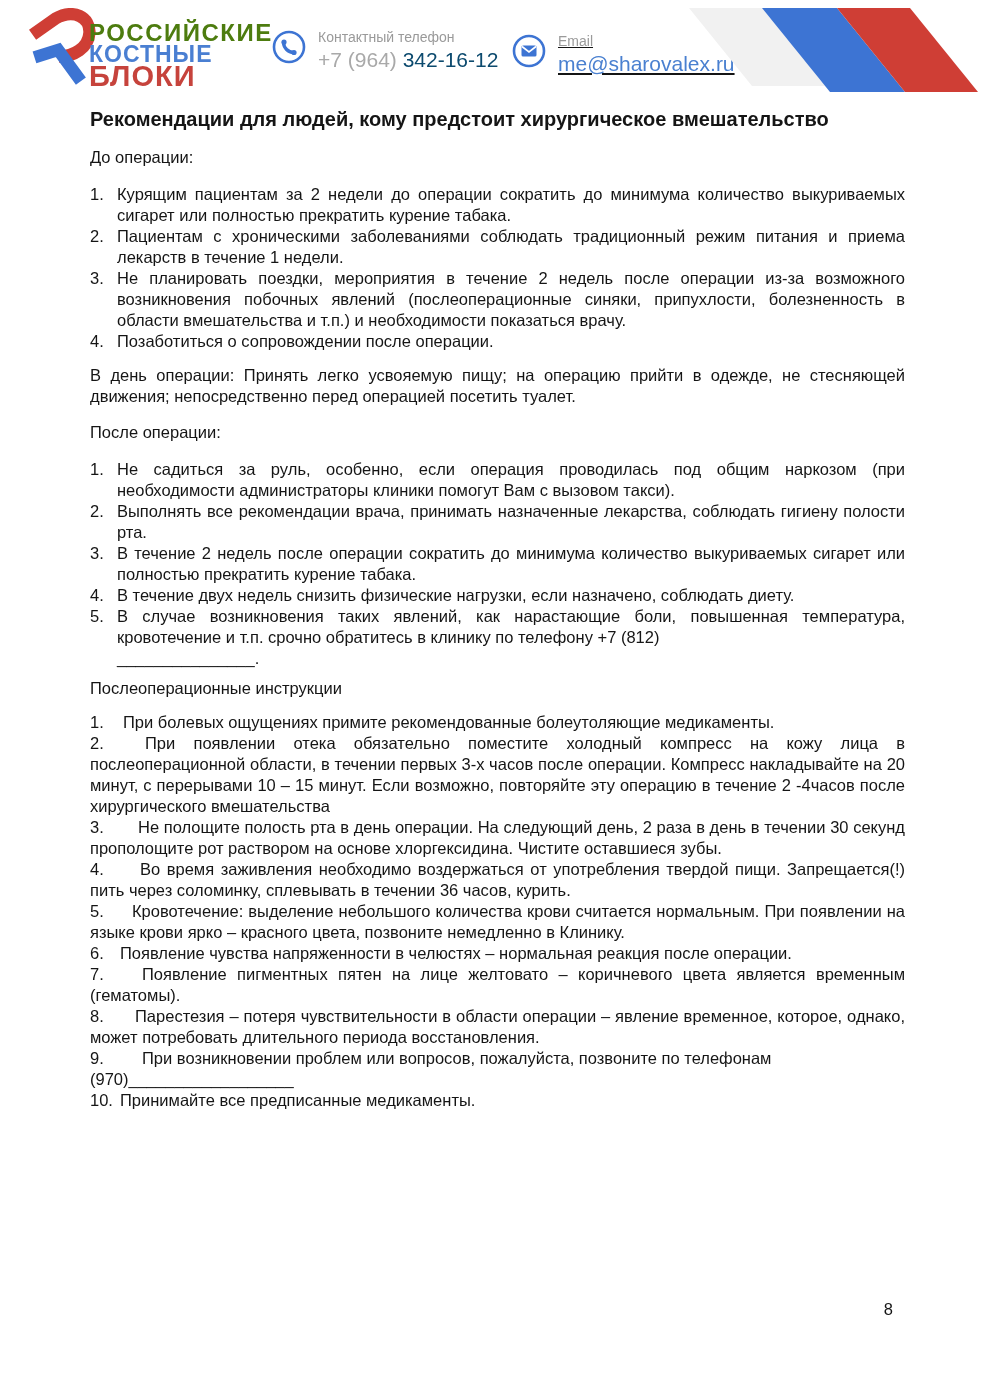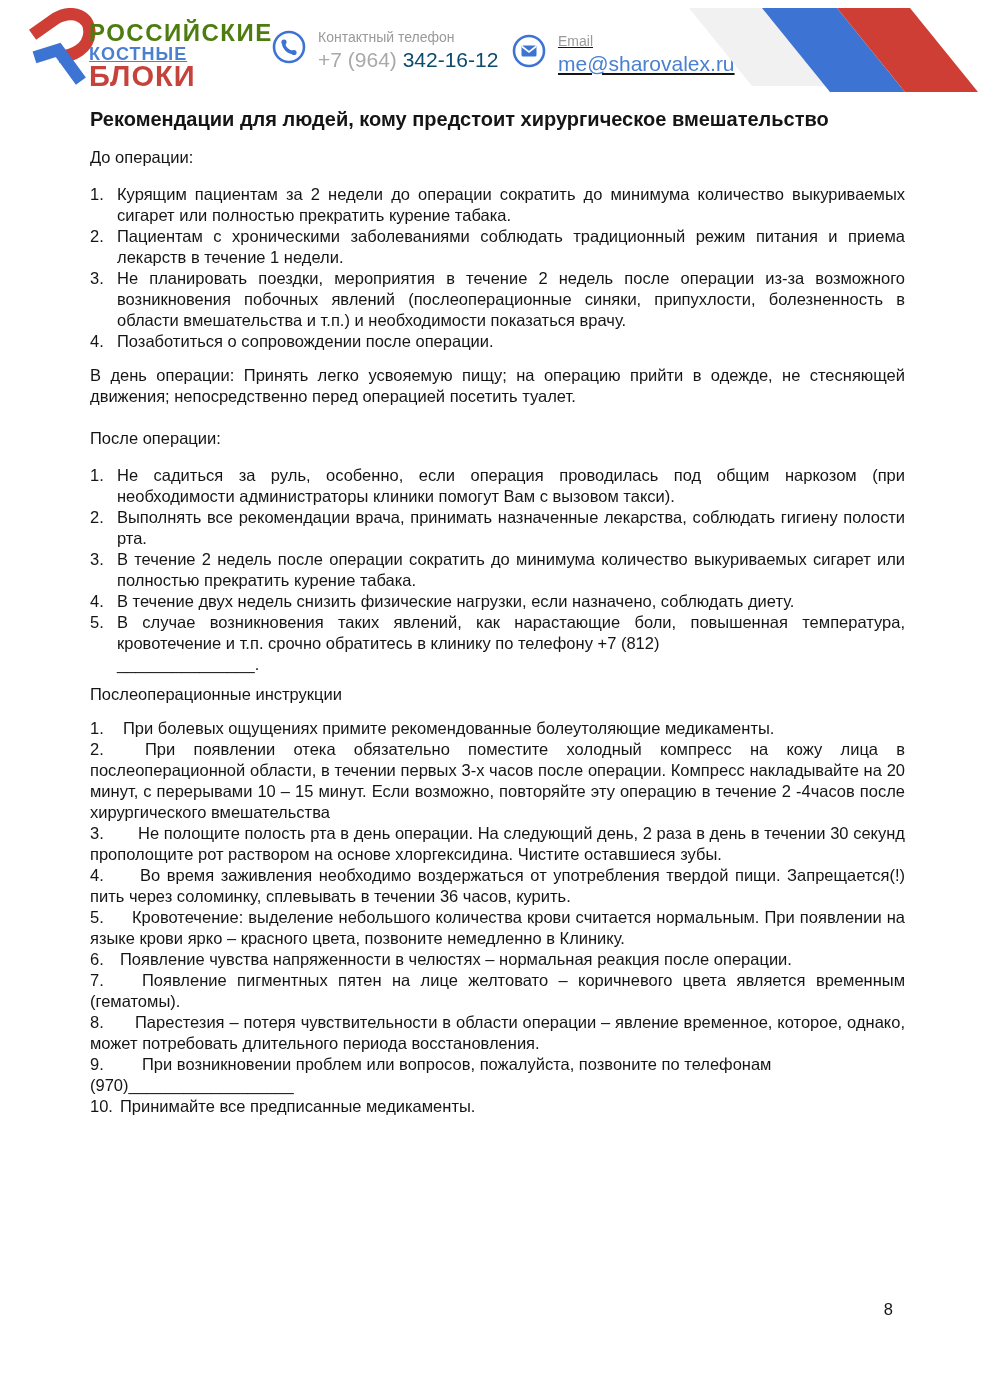--- a/index.html
+++ b/index.html
@@ -10,38 +10,38 @@
     overflow:hidden;
     font-family:"Liberation Sans", sans-serif;
     color:#151515;
   }
   
   .header{position:absolute;top:0;left:0;width:989px;height:100px;}
   .logo{position:absolute;left:25px;top:8px;display:flex;}
   .logo-mark{width:72px;height:80px;}
   .logo-text{margin-left:-8px;margin-top:14px;line-height:1;}
   .logo-l1{font-size:24px;font-weight:bold;color:#4d7c0f;letter-spacing:1.5px;line-height:21px;}
-  .logo-l2{font-size:18px;font-weight:bold;color:#4a7fd2;letter-spacing:1px;line-height:22px;text-decoration:underline;}
+  .logo-l2{font-size:23px;font-weight:bold;color:#4a7fd2;letter-spacing:1px;line-height:22px;}
   .logo-l3{font-size:29px;font-weight:bold;color:#c6433c;letter-spacing:1px;line-height:22px;}
   .contact{position:absolute;display:flex;align-items:flex-start;}
   .contact-phone{left:272px;top:30px;}
   .contact-email{left:512px;top:34px;text-decoration:underline;}
   .cicon{width:34px;height:34px;flex:0 0 auto;}
   .ctext{margin-left:12px;}
   .clabel{font-size:14px;color:#9a9a9a;line-height:15px;}
   .cvalue{font-size:21px;line-height:24px;margin-top:3px;white-space:nowrap;}
   .cvalue .gray{color:#a9a9a9;}
   .cvalue .dark{color:#0c4a6e;}
   .email-link{color:#4a80d0;text-decoration:none;cursor:pointer;}
   .ribbon{position:absolute;top:0;right:0;width:300px;height:95px;}
   
   .main{position:absolute;left:90px;top:100px;width:815px;font-size:16.5px;line-height:21px;}
   .doc-title{font-size:20px;font-weight:bold;margin:8px 0 0 0;line-height:22px;}
   .sect-heading{margin:17px 0 16px 0;}
-  .sect-heading-2{margin:21px 0 0 0;}
+  .sect-heading-2{margin:15px 0 0 0;}
   .sect-heading-3{margin:9px 0 0 0;}
   ol.hang{list-style:none;margin:16px 0 0 0;padding:0;}
   ol.hang li{position:relative;padding-left:27px;text-align:justify;margin:0;}
   ol.hang .num{position:absolute;left:0;top:0;}
   .para{margin:13px 0 0 0;text-align:justify;}
   .blank-line{display:block;}
   .instr{margin:13px 0 11px 0;}
   .instr p{margin:0;text-align:justify;}
   .inum{display:inline-block;}
   .page-number{position:absolute;top:1300px;right:96px;font-size:16.5px;color:#151515;}

